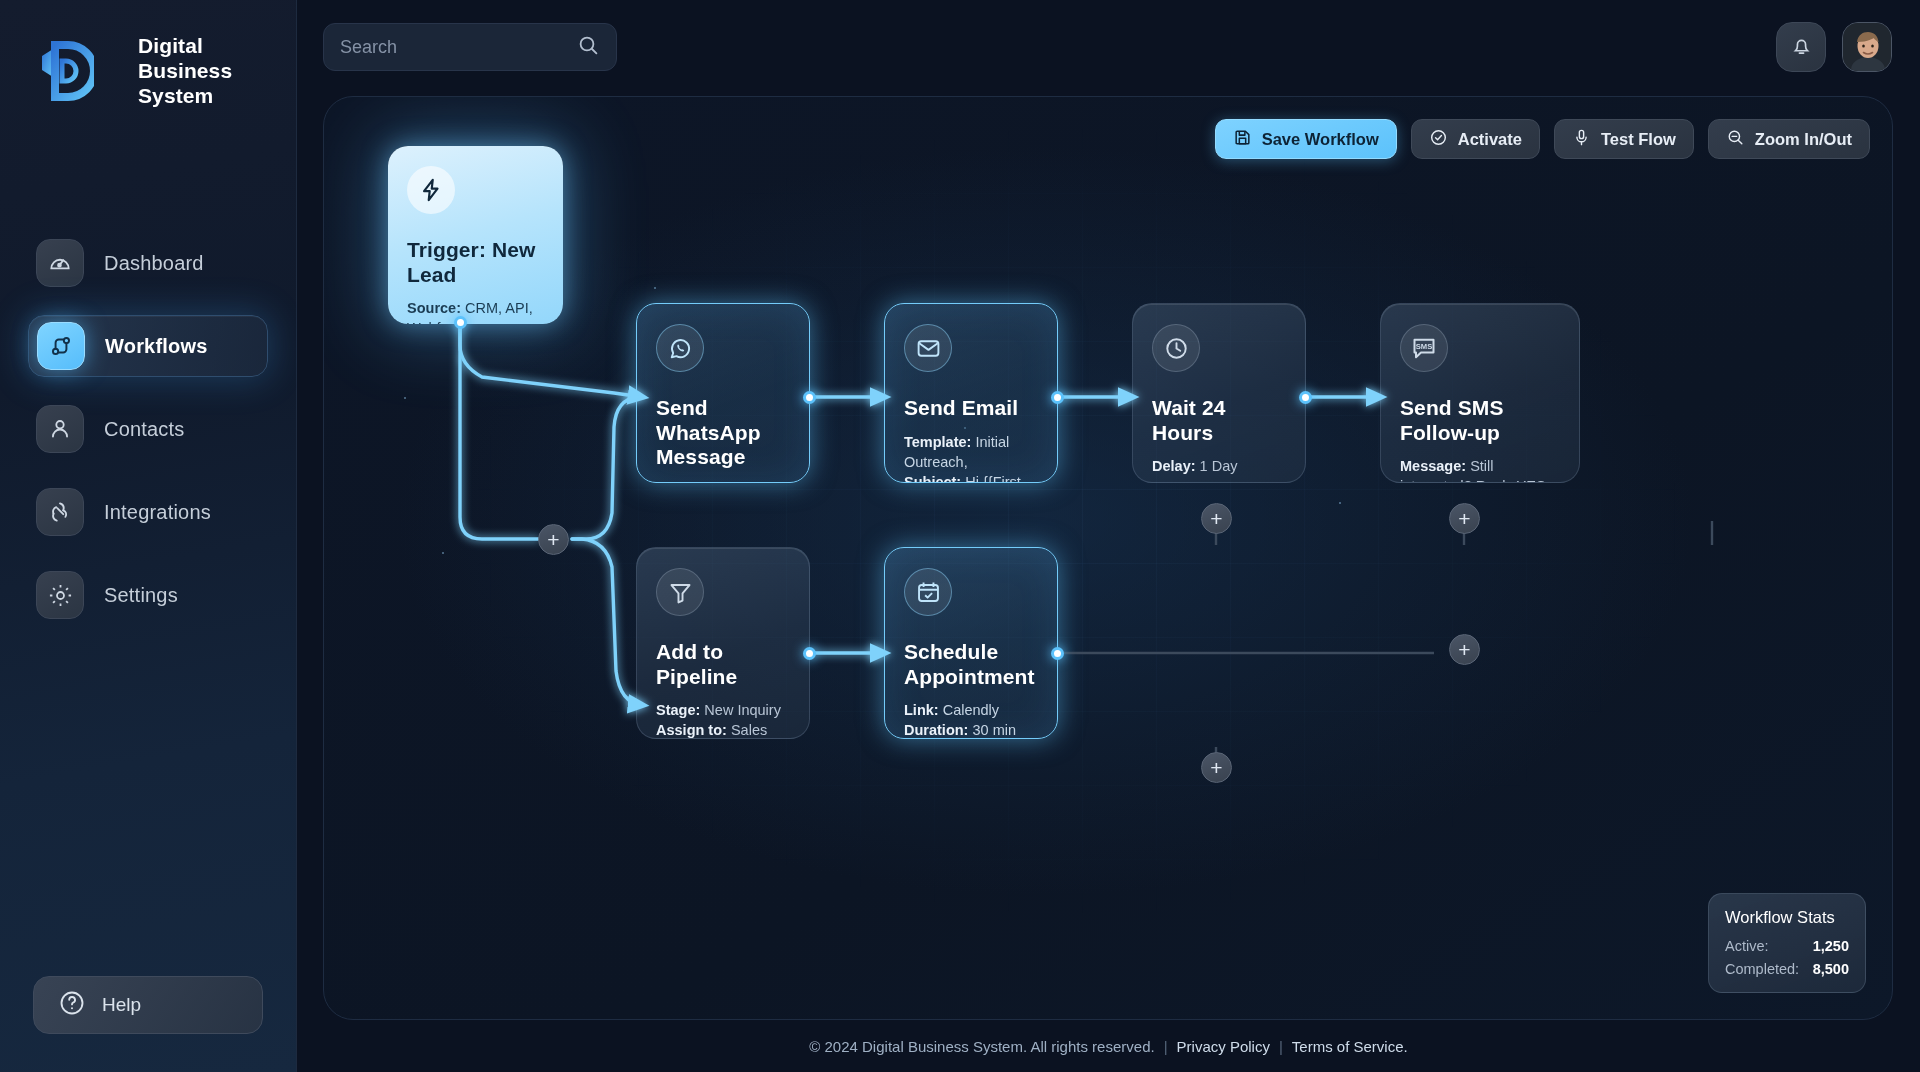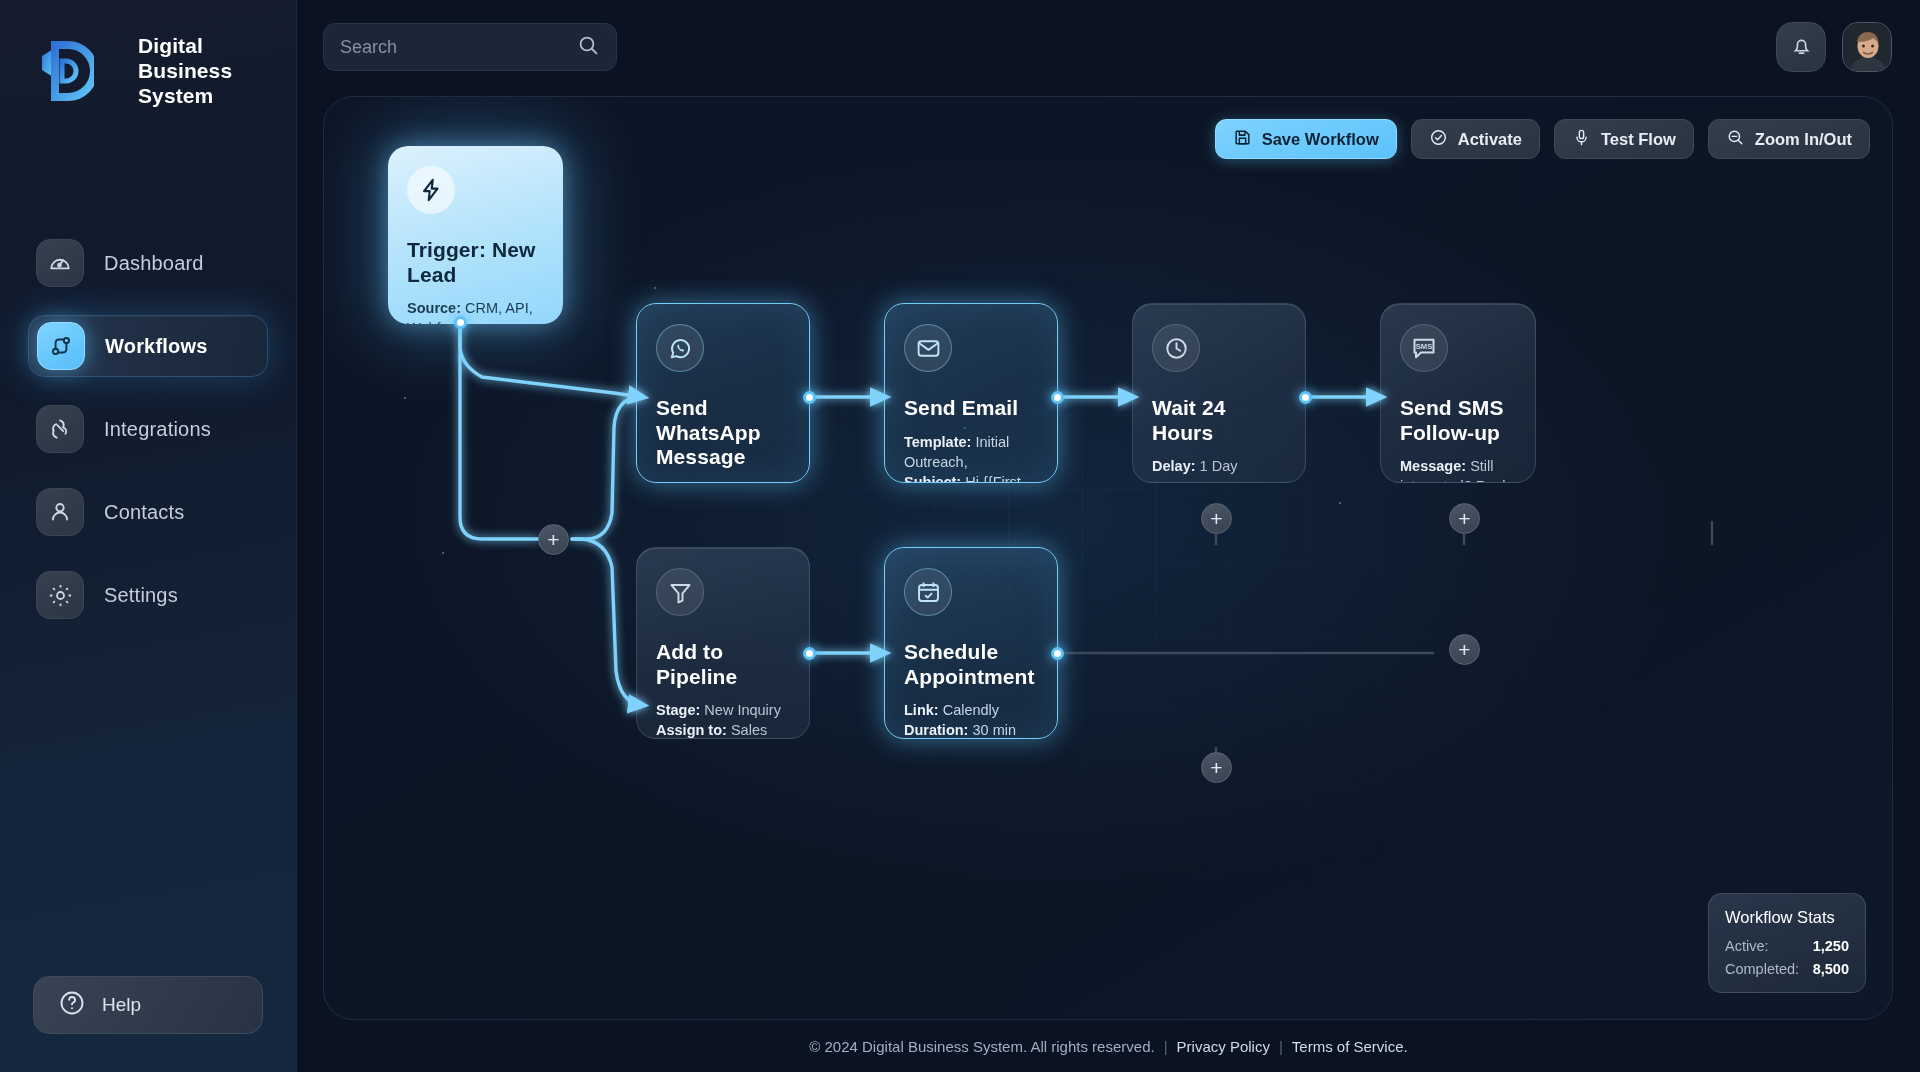--- a/index.html
+++ b/index.html
@@ -255,38 +255,38 @@
             <path d="M7 14.6V9a3 3 0 0 1 3-3h4"></path>
               <path d="M17 9.4V15a3 3 0 0 1-3 3h-4"></path>
           </svg>
         </span>
         <span class="lbl">Workflows</span>
       </div>
 
       <div class="nav-item">
         <span class="ic">
           <svg width="26" height="26" viewBox="0 0 24 24" fill="none" stroke-width="1.7" stroke-linecap="round">
+            <circle cx="12" cy="8" r="3.4"></circle>
+              <path d="M5.5 19a6.5 6.5 0 0 1 13 0"></path>
+          </svg>
+        </span>
+        <span class="lbl">Contacts</span>
+      </div>
+
+      <div class="nav-item">
+        <span class="ic">
+          <svg width="26" height="26" viewBox="0 0 24 24" fill="none" stroke-width="1.7" stroke-linecap="round">
             <path d="M12 4c3 1 4 3.5 3 6.5"></path>
               <path d="M15 10.5c2.5 1 3.5 3.5 2 6"></path>
             <path d="M9 20c-3-1-4-3.5-3-6.5"></path>
               <path d="M6 13.5c-1-2.5 0-5 2.5-6"></path>
             <path d="M9.5 8.5 15 14"></path>
           </svg>
         </span>
         <span class="lbl">Integrations</span>
-      </div>
-
-      <div class="nav-item">
-        <span class="ic">
-          <svg width="26" height="26" viewBox="0 0 24 24" fill="none" stroke-width="1.7" stroke-linecap="round">
-            <circle cx="12" cy="8" r="3.4"></circle>
-              <path d="M5.5 19a6.5 6.5 0 0 1 13 0"></path>
-          </svg>
-        </span>
-        <span class="lbl">Contacts</span>
       </div>
 
       <div class="nav-item">
         <span class="ic">
           <svg width="27" height="27" viewBox="0 0 24 24" fill="none" stroke-width="1.6">
             <circle cx="12" cy="12" r="3.1"></circle>
             <path d="M12 2.6v2.2M12 19.2v2.2M21.4 12h-2.2M4.8 12H2.6M18.6 5.4l-1.6 1.6M7 17l-1.6 1.6M18.6 18.6 17 17M7 7 5.4 5.4"></path>
           </svg>
         </span>
         <span class="lbl">Settings</span>
@@ -485,21 +485,21 @@
           </svg>
         </div>
         <div class="n-title">Wait 24 Hours</div>
         <div class="n-sub">
           <b>Delay:</b>
           <span>1 Day</span>
         </div>
       </div>
       <span class="port" style="left:975px;top:294px"></span>
 
-      <div class="node glass" style="left:1056px;top:206px;width:156px;height:180px;">
+      <div class="node glass" style="left:1056px;top:206px;width:200px;height:180px;">
         <div class="n-ic">
           <svg width="30" height="30" viewBox="0 0 24 24" fill="none" stroke="#cfdbe8" stroke-width="1.6" stroke-linejoin="round">
             <path d="M4.4 5.4h15.2v10.2H9.6L5.6 19.4v-3.8H4.4z"></path>
             <text x="12" y="12.6" font-size="6.1" font-family="Liberation Sans, sans-serif" fill="#cfdbe8" stroke="none" text-anchor="middle" font-weight="700">SMS</text>
           </svg>
         </div>
         <div class="n-title">Send SMS Follow-up</div>
         <div class="n-sub">
           <b>Message:</b>
           <span>Still interested? Reply YES</span>

